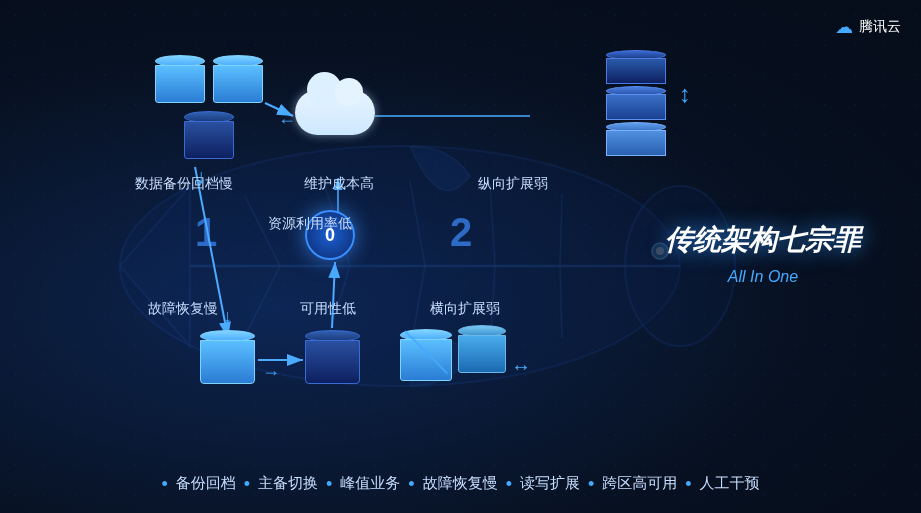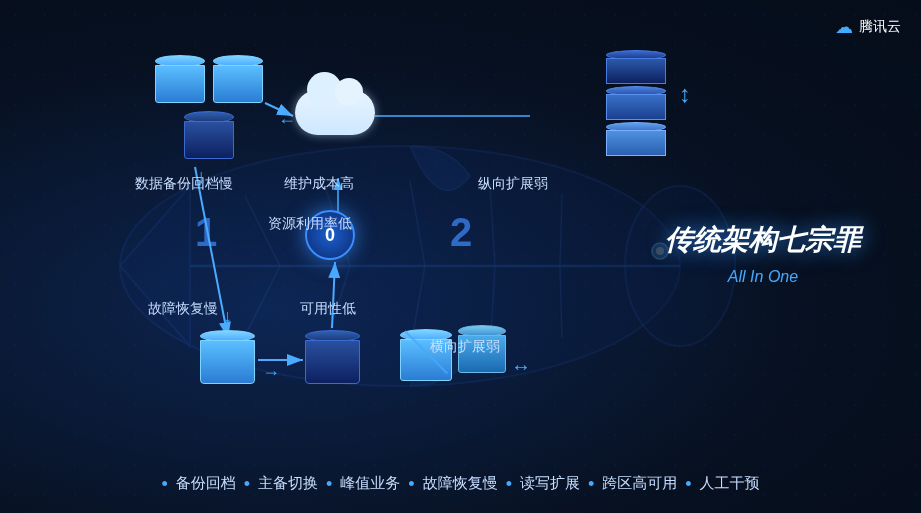--- a/index.html
+++ b/index.html
@@ -309,31 +309,31 @@
       </div>
     </div>
 
     <div style="position:absolute;top:5px;left:5px;width:60px;height:2px;background:#4af;transform:rotate(45deg);transform-origin:left center;opacity:0.8;"></div>
 
     <div style="position:absolute;bottom:5px;right:-25px;color:#4af;font-size:20px;">↔</div>
   </div>
 
   <div class="label" style="left:135px; top:175px;">数据备份回档慢</div>
 
-  <div class="label" style="left:284px; top:175px;">维护成本高</div>
+  <div class="label" style="left:304px; top:175px;">维护成本高</div>
 
   <div class="label" style="left:450px; top:175px;margin-left:28px;">纵向扩展弱</div>
 
   <div class="label" style="left:268px; top:215px;font-family:Liberation Serif, serif;">资源利用率低</div>
 
   <div class="label" style="left:148px; top:300px;">故障恢复慢</div>
 
   <div class="label" style="left:300px; top:300px;">可用性低</div>
 
-  <div class="label" style="left:430px; top:300px;margin-top:38px;">横向扩展弱</div>
+  <div class="label" style="left:430px; top:300px;">横向扩展弱</div>
 
   <div class="bottom-bar">
     <span class="bullet-dot">•</span>
     <span class="bullet-item">备份回档</span>
     <span class="bullet-dot">•</span>
     <span class="bullet-item">主备切换</span>
     <span class="bullet-dot">•</span>
     <span class="bullet-item">峰值业务</span>
     <span class="bullet-dot">•</span>
     <span class="bullet-item">故障恢复慢</span>

